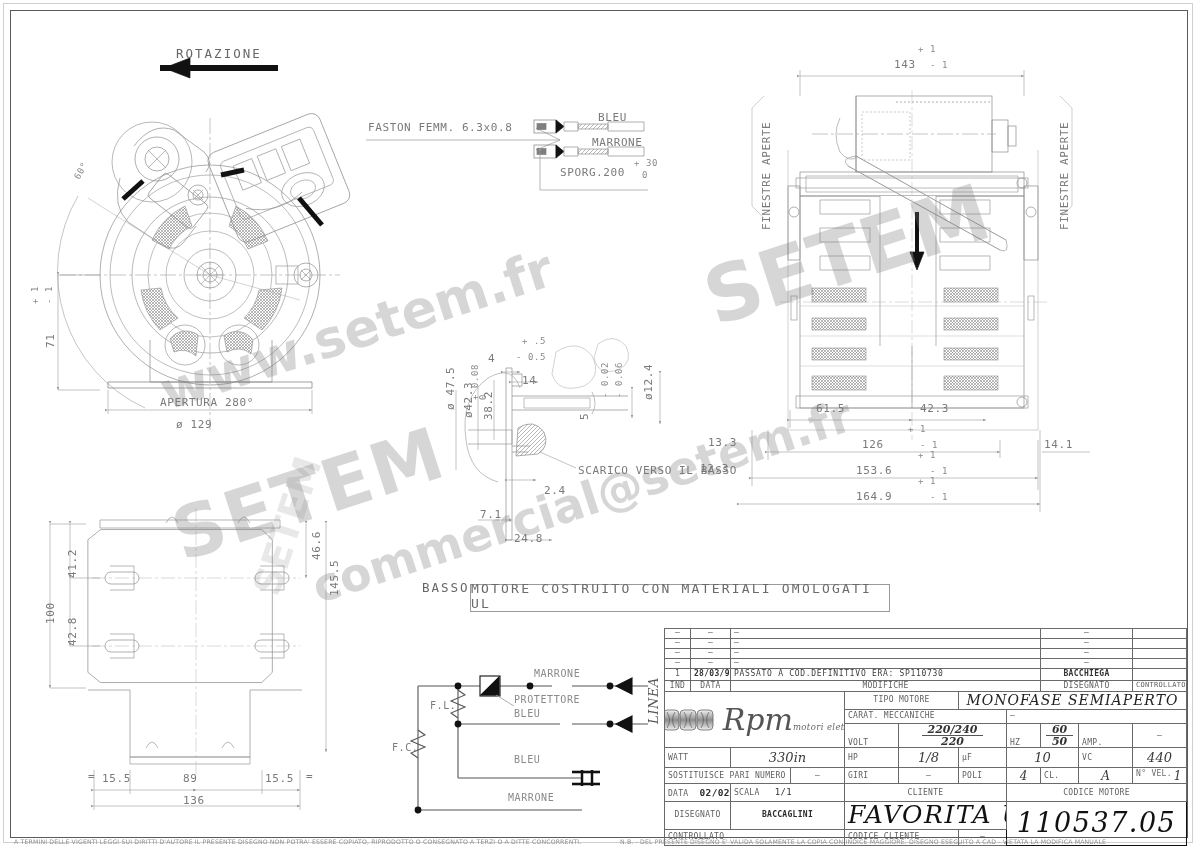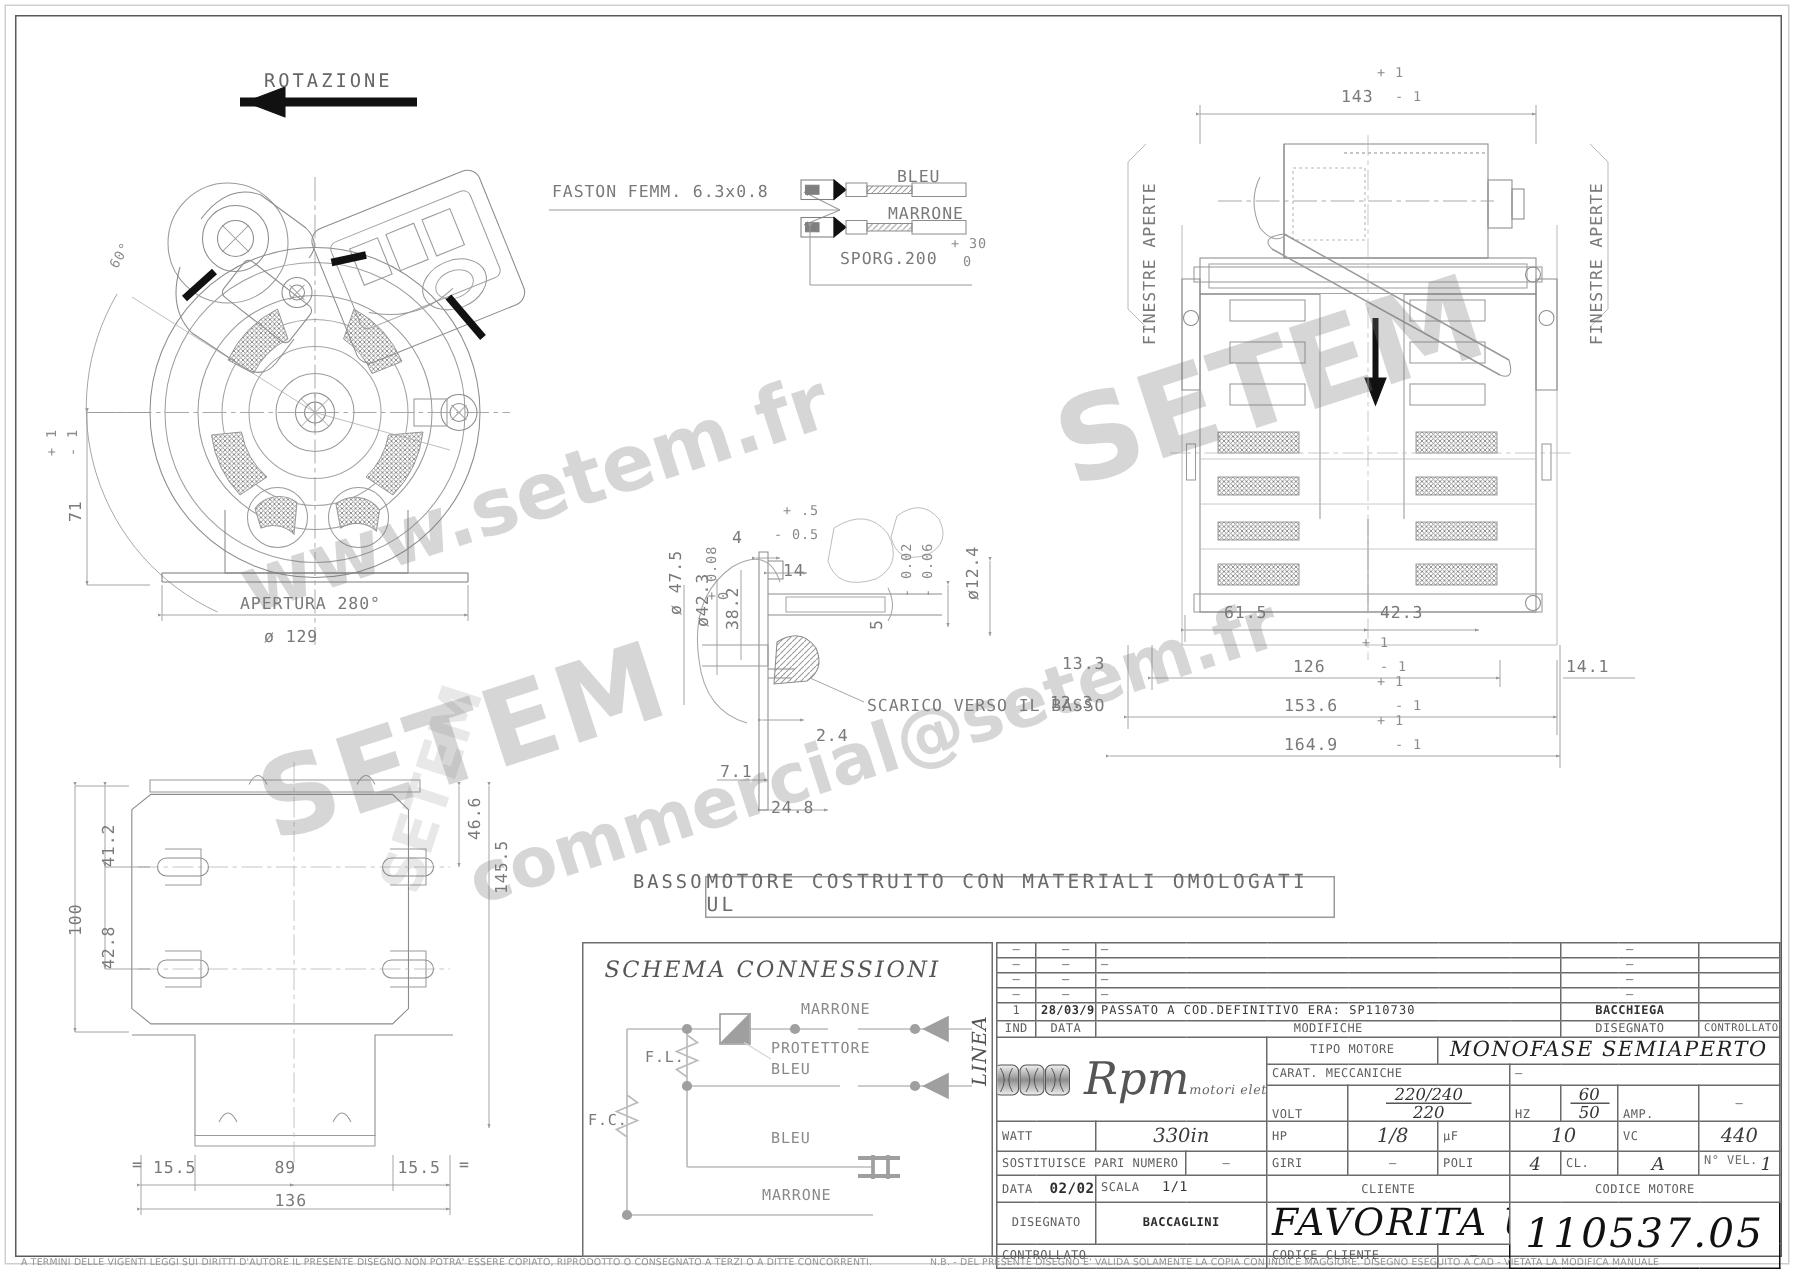--- a/index.html
+++ b/index.html
@@ -28,21 +28,21 @@
   #tb table{border-collapse:collapse;width:100%;height:100%;table-layout:fixed;}
   #tb td{border:1px solid #6a6a6a;font-size:8px;color:#5f5f5f;padding:0 3px;line-height:1.05;
          vertical-align:middle;overflow:hidden;white-space:nowrap;}
   .ctr{text-align:center;}
   .v-it{font-family:"DejaVu Serif",serif;font-style:italic;font-size:12px;color:#3a3a3a;}
   .v-it-lg{font-family:"DejaVu Serif",serif;font-style:italic;font-size:19px;color:#222;letter-spacing:1px;}
   .v-it-xl{font-family:"DejaVu Serif",serif;font-style:italic;font-size:25px;color:#111;letter-spacing:1.5px;}
   .k{font-size:8px;color:#6d6d6d;letter-spacing:.3px;}
   .k9{font-size:9px;color:#5d5d5d;letter-spacing:.3px;}
   .bval{font-size:9.5px;color:#2f2f2f;font-weight:bold;}
-  .frac{display:inline-block;text-align:center;font-family:"DejaVu Serif",serif;font-style:italic;font-size:11px;color:#333;line-height:1.0;}
+  .frac{display:inline-block;text-align:center;font-family:"DejaVu Serif",serif;font-style:italic;font-size:11px;color:#333;line-height:1.0;font-weight:bold;}
   .frac .num{border-bottom:1px solid #555;padding:0 6px;display:block;}
   .frac .den{padding:0 6px;display:block;}
   .codebox{border:1.6px solid #111 !important;}
   
   .logowrap{display:flex;align-items:center;justify-content:center;height:100%;gap:4px;}
   .logomark{display:flex;}
   .rpmword{font-family:"DejaVu Serif",serif;font-style:italic;font-size:30px;color:#555;line-height:.8;}
   .rpmsub{font-family:"DejaVu Serif",serif;font-style:italic;font-size:8.5px;color:#666;text-align:right;letter-spacing:.4px;}
   
   .legal{position:absolute;font-size:6.2px;color:#909090;letter-spacing:.15px;font-family:"DejaVu Sans",sans-serif;white-space:nowrap;}
@@ -472,23 +472,20 @@
   </div>
 
   <div id="wm">
     <div class="wmtxt" style="left:152px;top:300px;font-size:52px;transform:rotate(-18deg);">www.setem.fr</div>
     <div class="wmtxt" style="left:700px;top:210px;font-size:78px;transform:rotate(-18deg);">SETEM</div>
     <div class="wmtxt" style="left:168px;top:452px;font-size:72px;transform:rotate(-18deg);letter-spacing:2px;">SETEM</div>
     <div class="wmtxt" style="left:300px;top:474px;font-size:46px;transform:rotate(-18deg);">commercial@setem.fr</div>
     <div class="wmtxt" style="left:216px;top:504px;font-size:38px;transform:rotate(-72deg);opacity:.55;">SETEM</div>
   </div>
 
-  <div class="schemabox">
-    <div class="schematitle">SCHEMA CONNESSIONI</div>
-  </div>
   <div class="lbl dim" style="left:430px;top:700px;font-size:10px;">F.L.</div>
   <div class="lbl dim" style="left:392px;top:742px;font-size:10px;">F.C.</div>
   <div class="lbl dim" style="left:514px;top:694px;font-size:10px;color:#8a8a8a;">PROTETTORE</div>
   <div class="lbl dim" style="left:534px;top:668px;font-size:10px;color:#8a8a8a;">MARRONE</div>
   <div class="lbl dim" style="left:514px;top:708px;font-size:10px;color:#8a8a8a;">BLEU</div>
   <div class="lbl dim" style="left:514px;top:754px;font-size:10px;color:#8a8a8a;">BLEU</div>
   <div class="lbl dim" style="left:508px;top:792px;font-size:10px;color:#8a8a8a;">MARRONE</div>
   <div class="lbl rot" style="left:646px;top:724px;font-family:'DejaVu Serif',serif;font-style:italic;font-size:13px;color:#555;transform:rotate(-90deg);">LINEA</div>
 
   <div id="tb">

